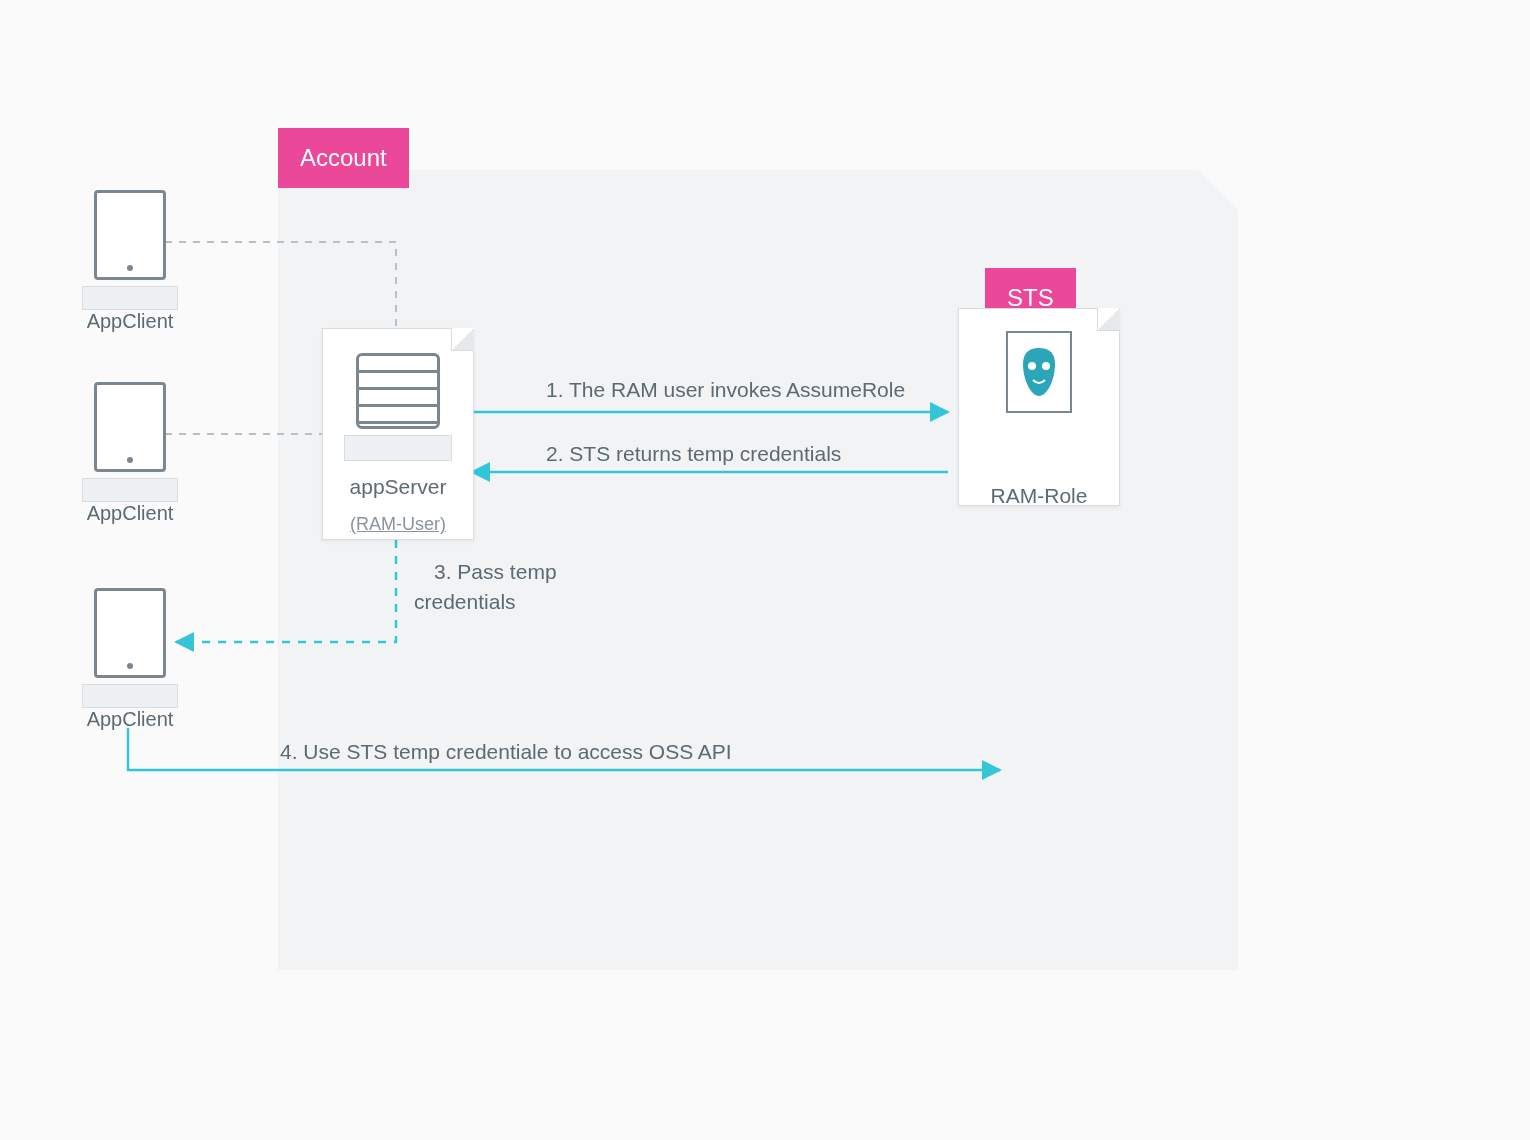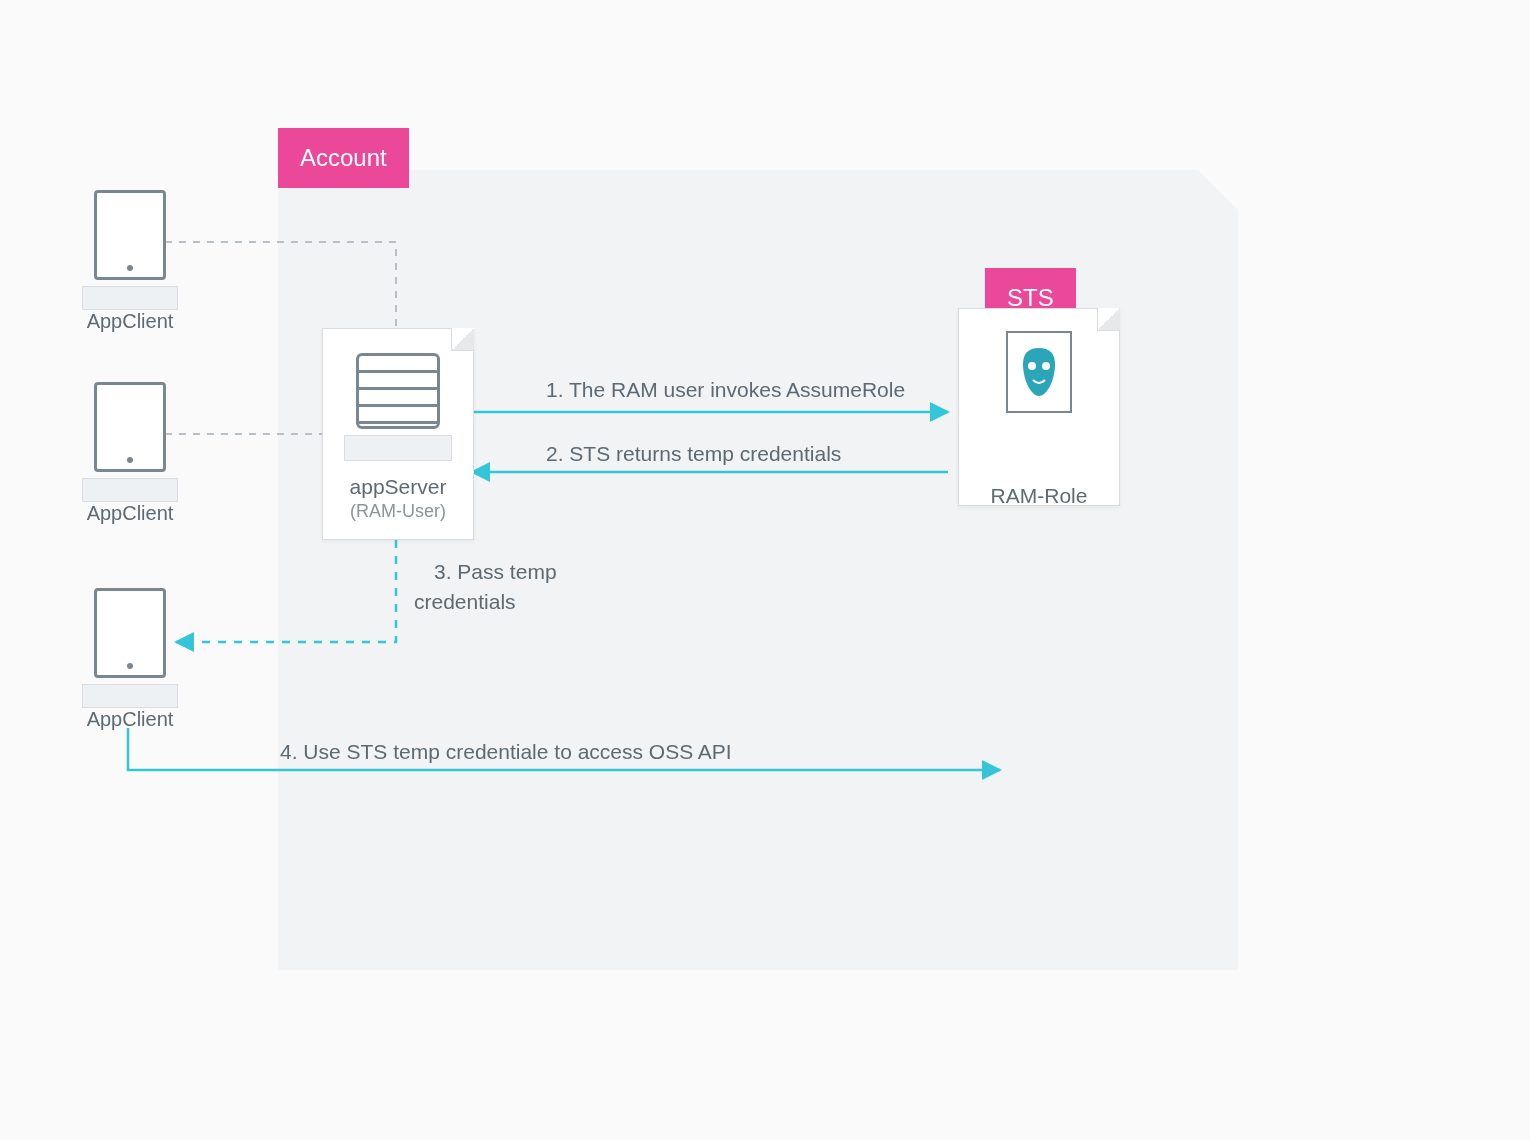--- a/index.html
+++ b/index.html
@@ -68,21 +68,21 @@
     <div class="plate"></div>
     <div class="txt">AppClient</div>
   </div>
 
   <div class="box" style="left:322px;top:328px;width:150px;height:210px;">
     <div class="fold"></div>
     <div style="height:24px"></div>
     <div class="server-ic"></div>
     <div class="server-plate"></div>
     <div class="label" style="top:146px;">appServer</div>
-    <div class="label sub" style="top:172px;">(RAM-User)</div>
+    <div class="label sub" style="top:185px;text-decoration:underline;">(RAM-User)</div>
   </div>
 
   <div class="box" style="left:958px;top:308px;width:160px;height:196px;">
     <div class="fold"></div>
     <div style="height:22px"></div>
     <div class="role-ic">
       <svg width="40" height="52" viewBox="0 0 40 52">
         <path d="M20 2 C9 2 4 8 4 18 C4 34 12 50 20 50 C28 50 36 34 36 18 C36 8 31 2 20 2 Z" fill="#2aa6b8"></path>
         <circle cx="13" cy="20" r="4" fill="#fff"></circle>
           <circle cx="27" cy="20" r="4" fill="#fff"></circle>

